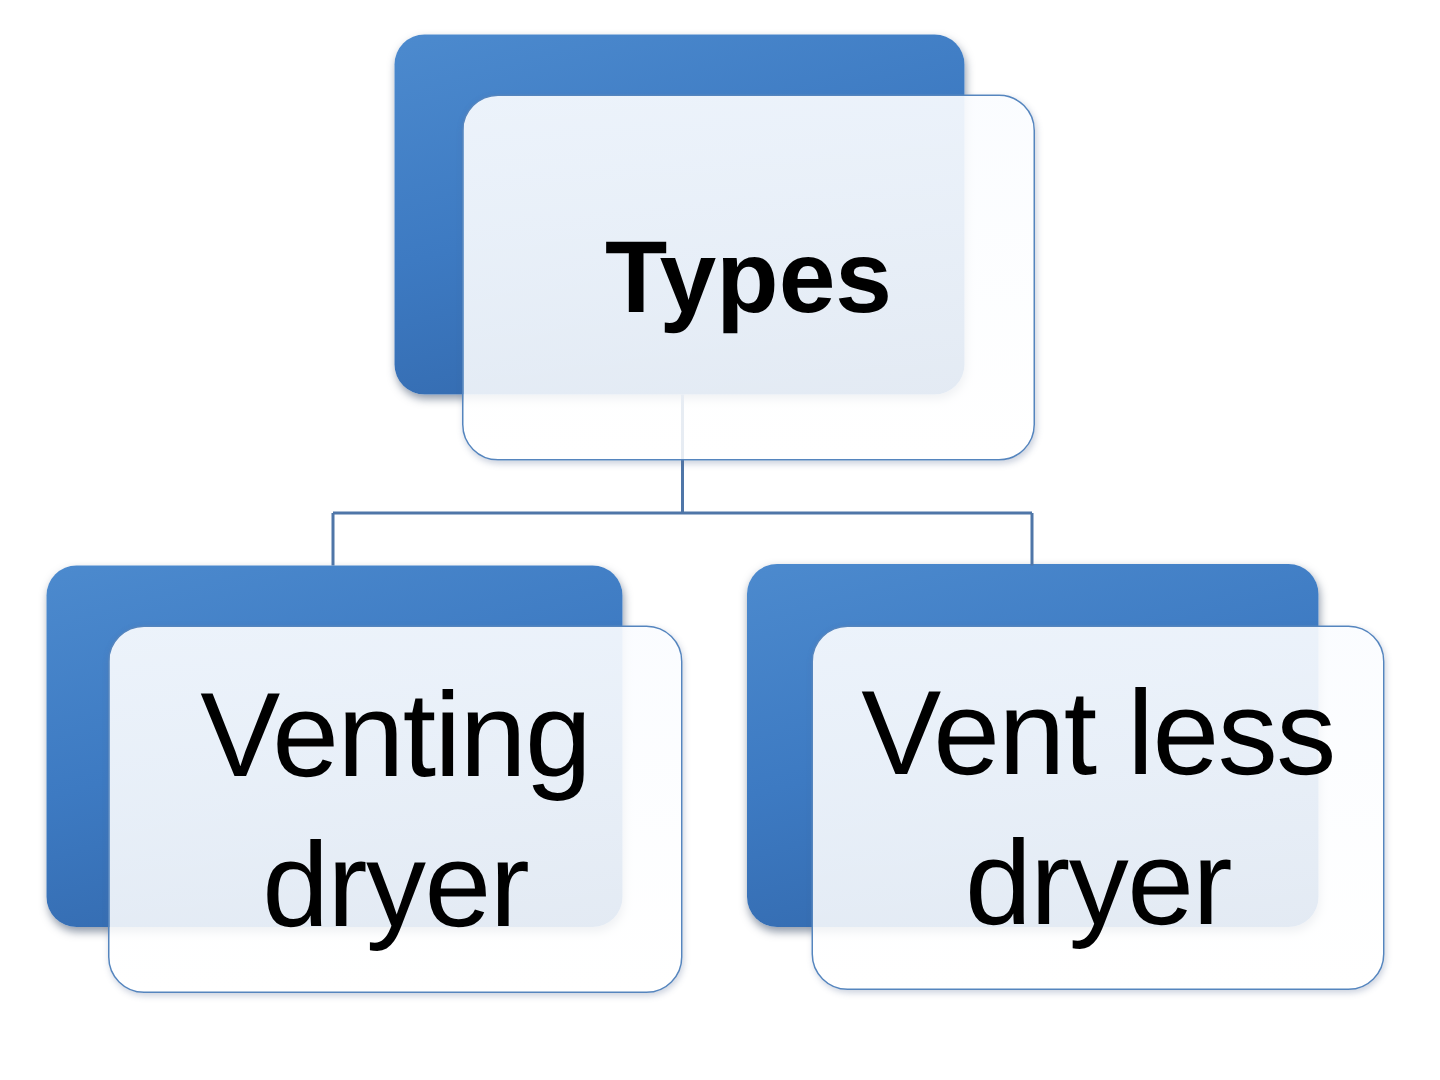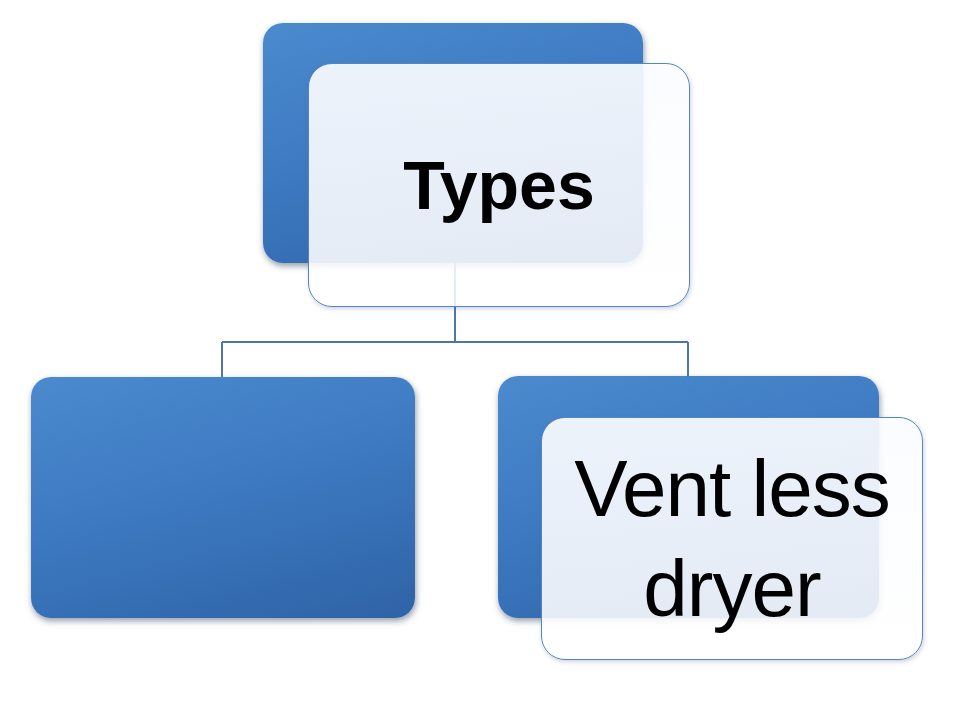--- a/index.html
+++ b/index.html
@@ -79,20 +79,23 @@
 
   <div class="node node-root">
     <div class="back"></div>
     <div class="front">
       <span class="label">Types</span>
     </div>
   </div>
 
   <div class="node node-child-1">
     <div class="back"></div>
+    <div class="front">
+      <span class="label">Venting dryer</span>
+    </div>
   </div>
 
   <div class="node node-child-2">
     <div class="back"></div>
     <div class="front">
       <span class="label">Vent less dryer</span>
     </div>
   </div>
 
 </div>

